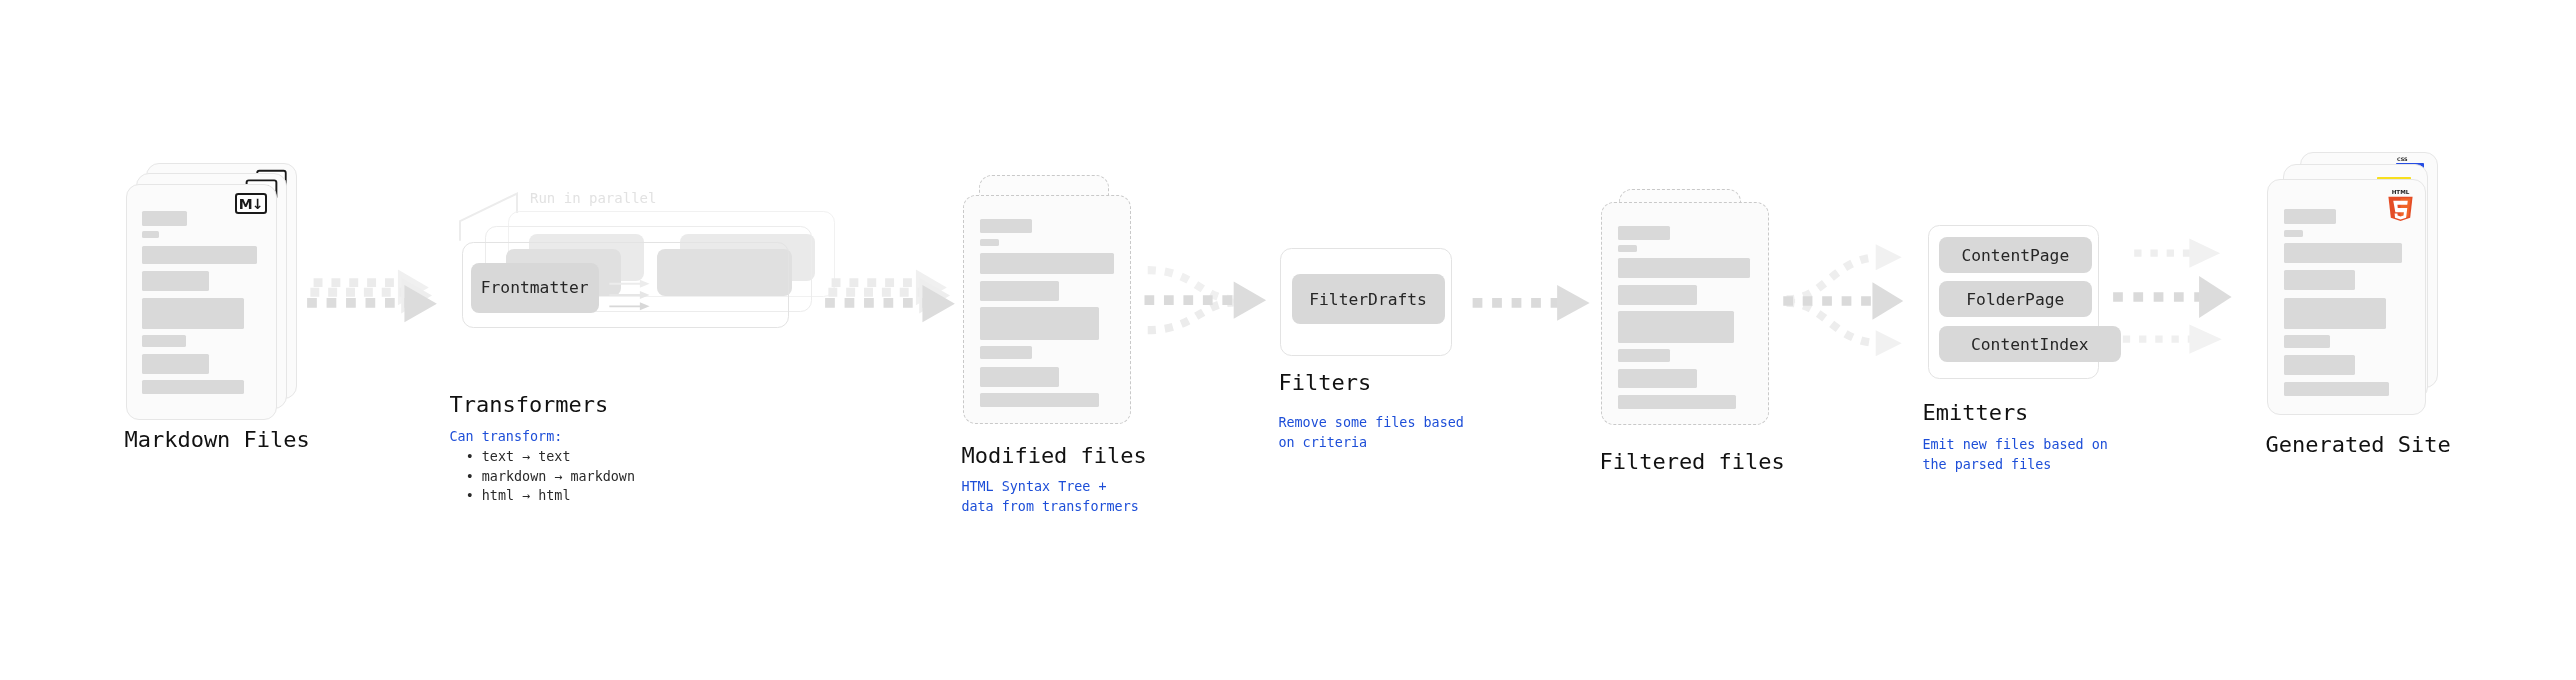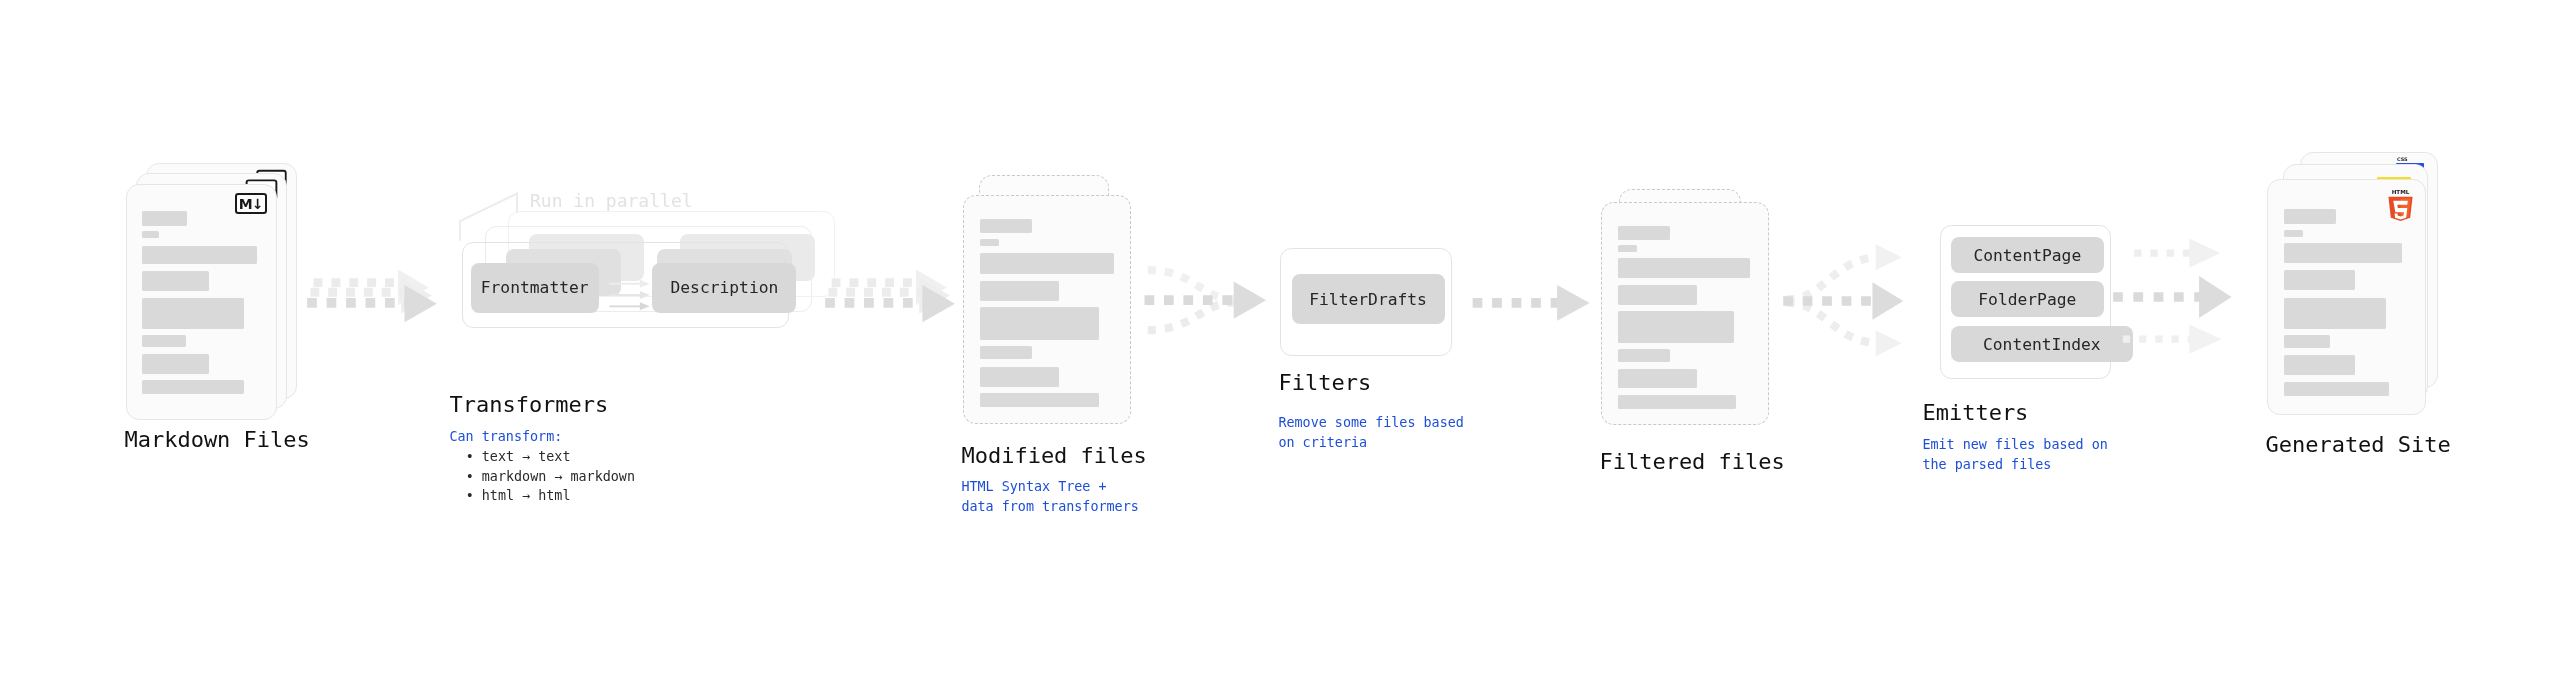--- a/index.html
+++ b/index.html
@@ -72,21 +72,21 @@
   .sub {
     position: absolute;
     font-size: 13.4px; line-height: 19.5px; color: #1d4ed8; white-space: pre;
     font-family: "DejaVu Sans Mono", "Liberation Mono", monospace;
   }
   .bullets { position: absolute; font-size: 13.4px; line-height: 19.5px; color:#2a2a2a;
     font-family: "DejaVu Sans Mono", "Liberation Mono", monospace; }
   .bullets .b { white-space: pre; padding-left: 9.8px; }
   .runlabel {
     position: absolute;
-    font-size: 18px; color: #e2e2e2; white-space: nowrap;
+    font-size: 14px; color: #e2e2e2; white-space: nowrap;
     font-family: "DejaVu Sans Mono", "Liberation Mono", monospace;
   }
   svg { display: block; overflow: visible; }
 </style>
 </head>
 <body>
 
 <div id="stage">
 
   <div class="node" style="left:126px; top:163px;">
@@ -154,23 +154,20 @@
 
     <div class="groupbox" style="left:34px; top:39px; width:327px; height:86px; border-color:#ececec;">
       <div class="chip g2" style="left:20.3px; top:22px; width:115px; height:47px;"></div>
       <div class="chip g2" style="left:171px; top:22px; width:135px; height:47px;"></div>
     </div>
 
     <div class="groupbox" style="left:11.4px; top:55px; width:327px; height:86px; border-color:#e3e3e3;">
       <div class="chip" style="left:7.3px; top:19.5px; width:128px; height:50px;">
         <span>Frontmatter</span>
       </div>
-      <div class="chip" style="left:189px; top:19.5px; width:144px; height:50px;">
-        <span>Description</span>
-      </div>
     </div>
 
     <svg style="position:absolute; left:158px; top:92px;" width="65" height="37" viewBox="0 0 80 46">
       <g fill="none" stroke-width="2.4">
         <path d="M0 6 H40" stroke="#ececec"></path>
         <path d="M0 20 H40" stroke="#e6e6e6"></path>
         <path d="M0 34 H40" stroke="#d8d8d8"></path>
       </g>
       <polygon points="38,1 50,6 38,11" fill="#ececec"></polygon>
       <polygon points="38,15 50,20 38,25" fill="#e6e6e6"></polygon>
@@ -285,21 +282,21 @@
       <polygon points="118,10 150,26 118,42" fill="#f1f1f1"></polygon>
       <polygon points="118,116 150,132 118,148" fill="#f1f1f1"></polygon>
       <g stroke="#dadada" stroke-width="12" stroke-dasharray="12 12" fill="none">
           <path d="M4 80 H120"></path>
         </g>
       <polygon points="114,57 152,80 114,103" fill="#dcdcdc"></polygon>
     </svg>
   </div>
 
   <div class="node" style="left:1924px; top:225px;">
-    <div class="groupbox" style="left:16px; top:0px; width:171px; height:154px;">
+    <div class="groupbox" style="left:4px; top:0px; width:171px; height:154px;">
       <div class="chip" style="left:9.8px; top:11.4px; width:153px; height:36px;">
         <span>ContentPage</span>
       </div>
       <div class="chip" style="left:9.8px; top:55px; width:153px; height:36px;">
         <span>FolderPage</span>
       </div>
       <div class="chip" style="left:9.8px; top:100px; width:182px; height:36px;">
         <span>ContentIndex</span>
       </div>
     </div>

